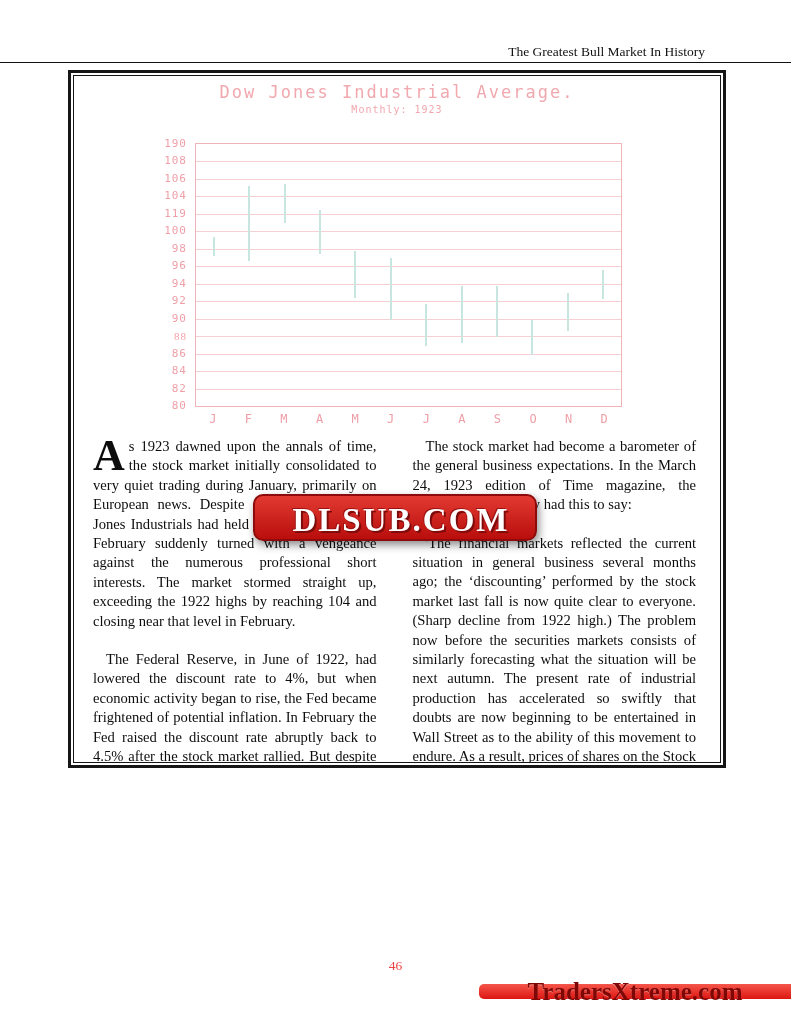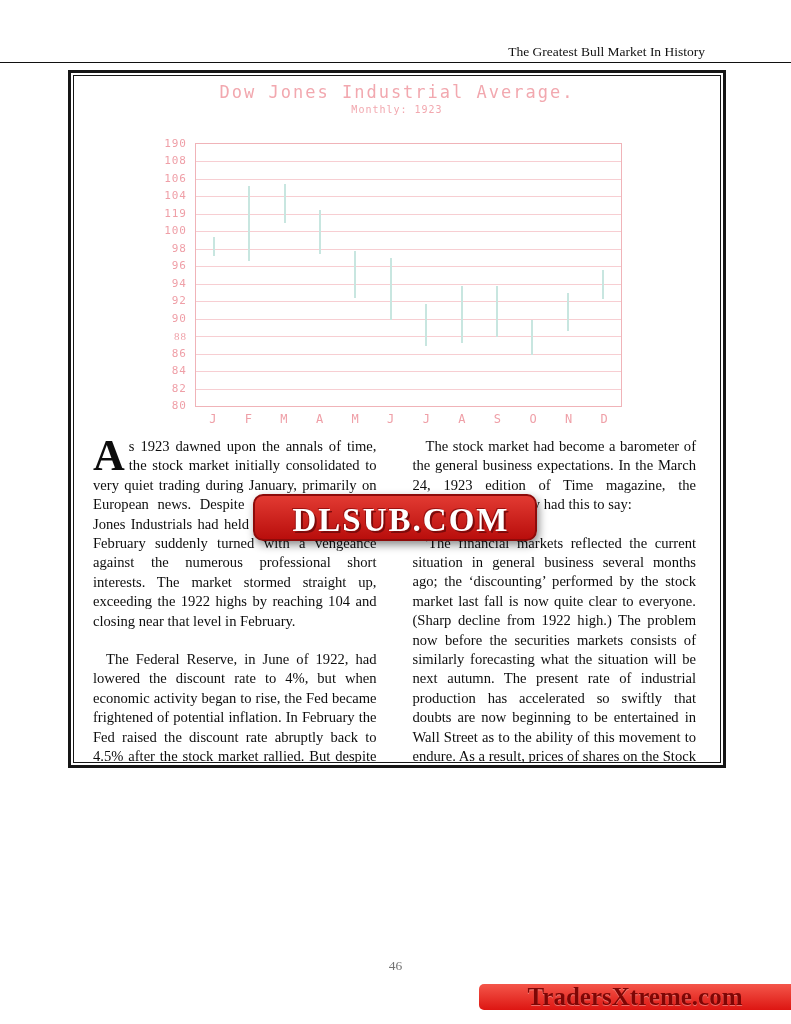--- a/index.html
+++ b/index.html
@@ -134,25 +134,25 @@
     letter-spacing: 2px;
     color: #ffffff;
     text-shadow: 2px 2px 0 #7c0b0b, -1px -1px 0 #9c1212;
   }
 
   
   .page-number {
     position: absolute; left: 0; right: 0; top: 958px;
     text-align: center;
     font: 13.5px "Liberation Serif", serif;
-    color: #737373;
+    color: #ef4444;
   }
   .footer-badge {
     position: absolute; right: 0; top: 984px;
-    width: 312px; height: 26px;
+    width: 312px; height: 15px;
     background: linear-gradient(#f4564a, #dd1612);
     border-radius: 5px 0 0 5px;
     display: flex; align-items: center; justify-content: center;
     cursor: pointer;
   }
   .footer-badge span {
     font: bold 25px "Liberation Serif", serif;
     color: #7e0605;
     text-shadow: 0 1px 0 rgba(255,255,255,0.35);
   }

